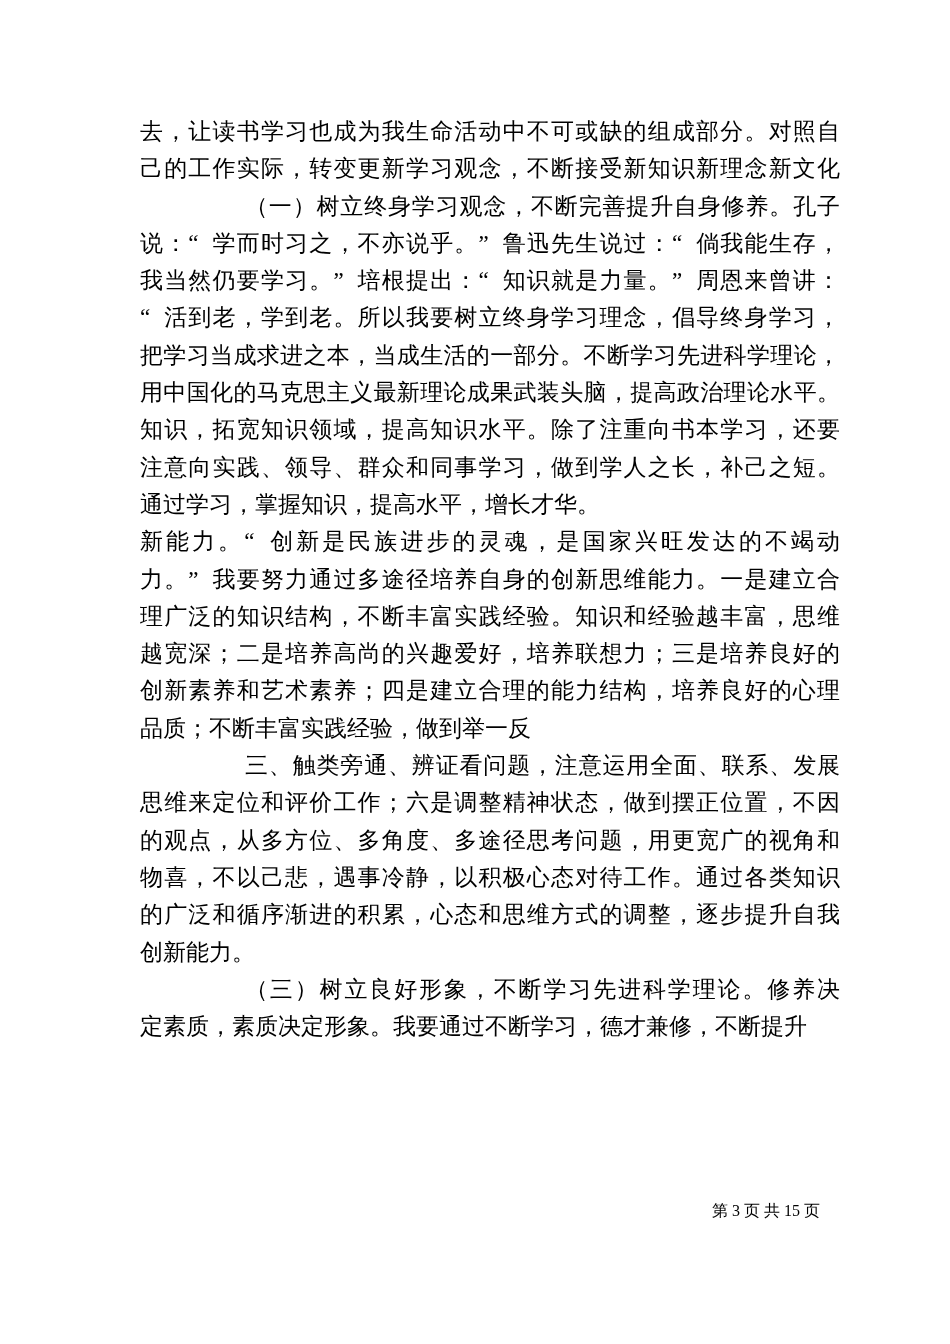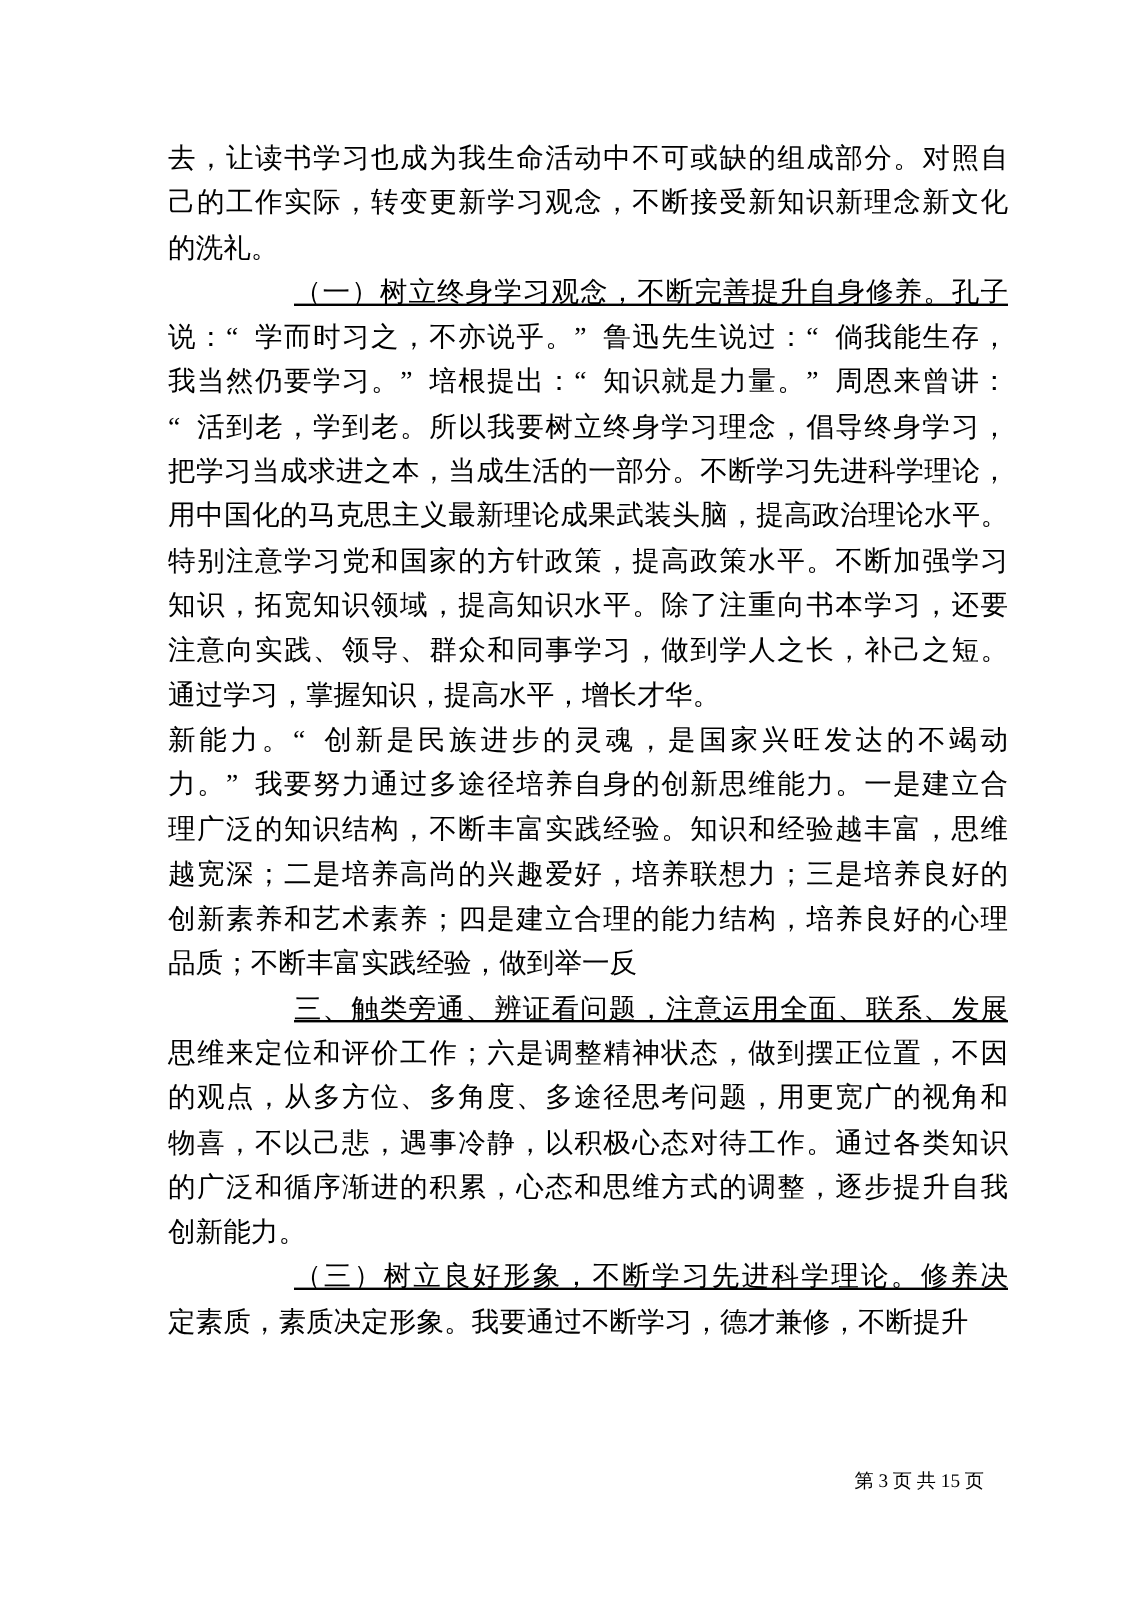--- a/index.html
+++ b/index.html
@@ -20,53 +20,50 @@
     font-size: 23px;
     line-height: 37.3px;
     color: #000000;
   }
   .paragraph { margin: 0; padding: 0; }
   .line {
     text-align: justify;
     text-align-last: justify;
     height: 37.3px;
   }
-  .line.indent { padding-left: 105px; text-decoration: underline; }
+  .line.indent { padding-left: 105px; }
   .line.short { text-align-last: left; }
   
   .fw { display: inline-block; width: 1em; }
   .page-footer {
     position: absolute;
     top: 1201px;
     right: 130px;
     font-size: 16px;
     line-height: 20px;
     color: #000000;
     font-family: "Liberation Serif", "DejaVu Serif", serif;
-    margin-top: 24px;
   }
 </style>
 </head>
 <body>
 
 <div class="page">
   <div class="doc-body">
       <div class="paragraph">
         <div class="line">去，让读书学习也成为我生命活动中不可或缺的组成部分。对照自</div>
         <div class="line">己的工作实际，转变更新学习观念，不断接受新知识新理念新文化</div>
-        <div class="line short">的洗礼。</div>
       </div>
       <div class="paragraph">
         <div class="line indent">（一）树立终身学习观念，不断完善提升自身修养。孔子</div>
         <div class="line">说：<span class="fw">“</span>学而时习之，不亦说乎。<span class="fw">”</span>鲁迅先生说过：<span class="fw">“</span>倘我能生存，</div>
         <div class="line">我当然仍要学习。<span class="fw">”</span>培根提出：<span class="fw">“</span>知识就是力量。<span class="fw">”</span>周恩来曾讲：</div>
         <div class="line"><span class="fw">“</span>活到老，学到老。所以我要树立终身学习理念，倡导终身学习，</div>
         <div class="line">把学习当成求进之本，当成生活的一部分。不断学习先进科学理论，</div>
         <div class="line">用中国化的马克思主义最新理论成果武装头脑，提高政治理论水平。</div>
-        <div class="line">特别注意学习党和国家的方针政策，提高政策水平。不断加强学习</div>
         <div class="line">知识，拓宽知识领域，提高知识水平。除了注重向书本学习，还要</div>
         <div class="line">注意向实践、领导、群众和同事学习，做到学人之长，补己之短。</div>
         <div class="line short">通过学习，掌握知识，提高水平，增长才华。</div>
       </div>
       <div class="paragraph">
         <div class="line">新能力。<span class="fw">“</span>创新是民族进步的灵魂，是国家兴旺发达的不竭动</div>
         <div class="line">力。<span class="fw">”</span>我要努力通过多途径培养自身的创新思维能力。一是建立合</div>
         <div class="line">理广泛的知识结构，不断丰富实践经验。知识和经验越丰富，思维</div>
         <div class="line">越宽深；二是培养高尚的兴趣爱好，培养联想力；三是培养良好的</div>
         <div class="line">创新素养和艺术素养；四是建立合理的能力结构，培养良好的心理</div>

